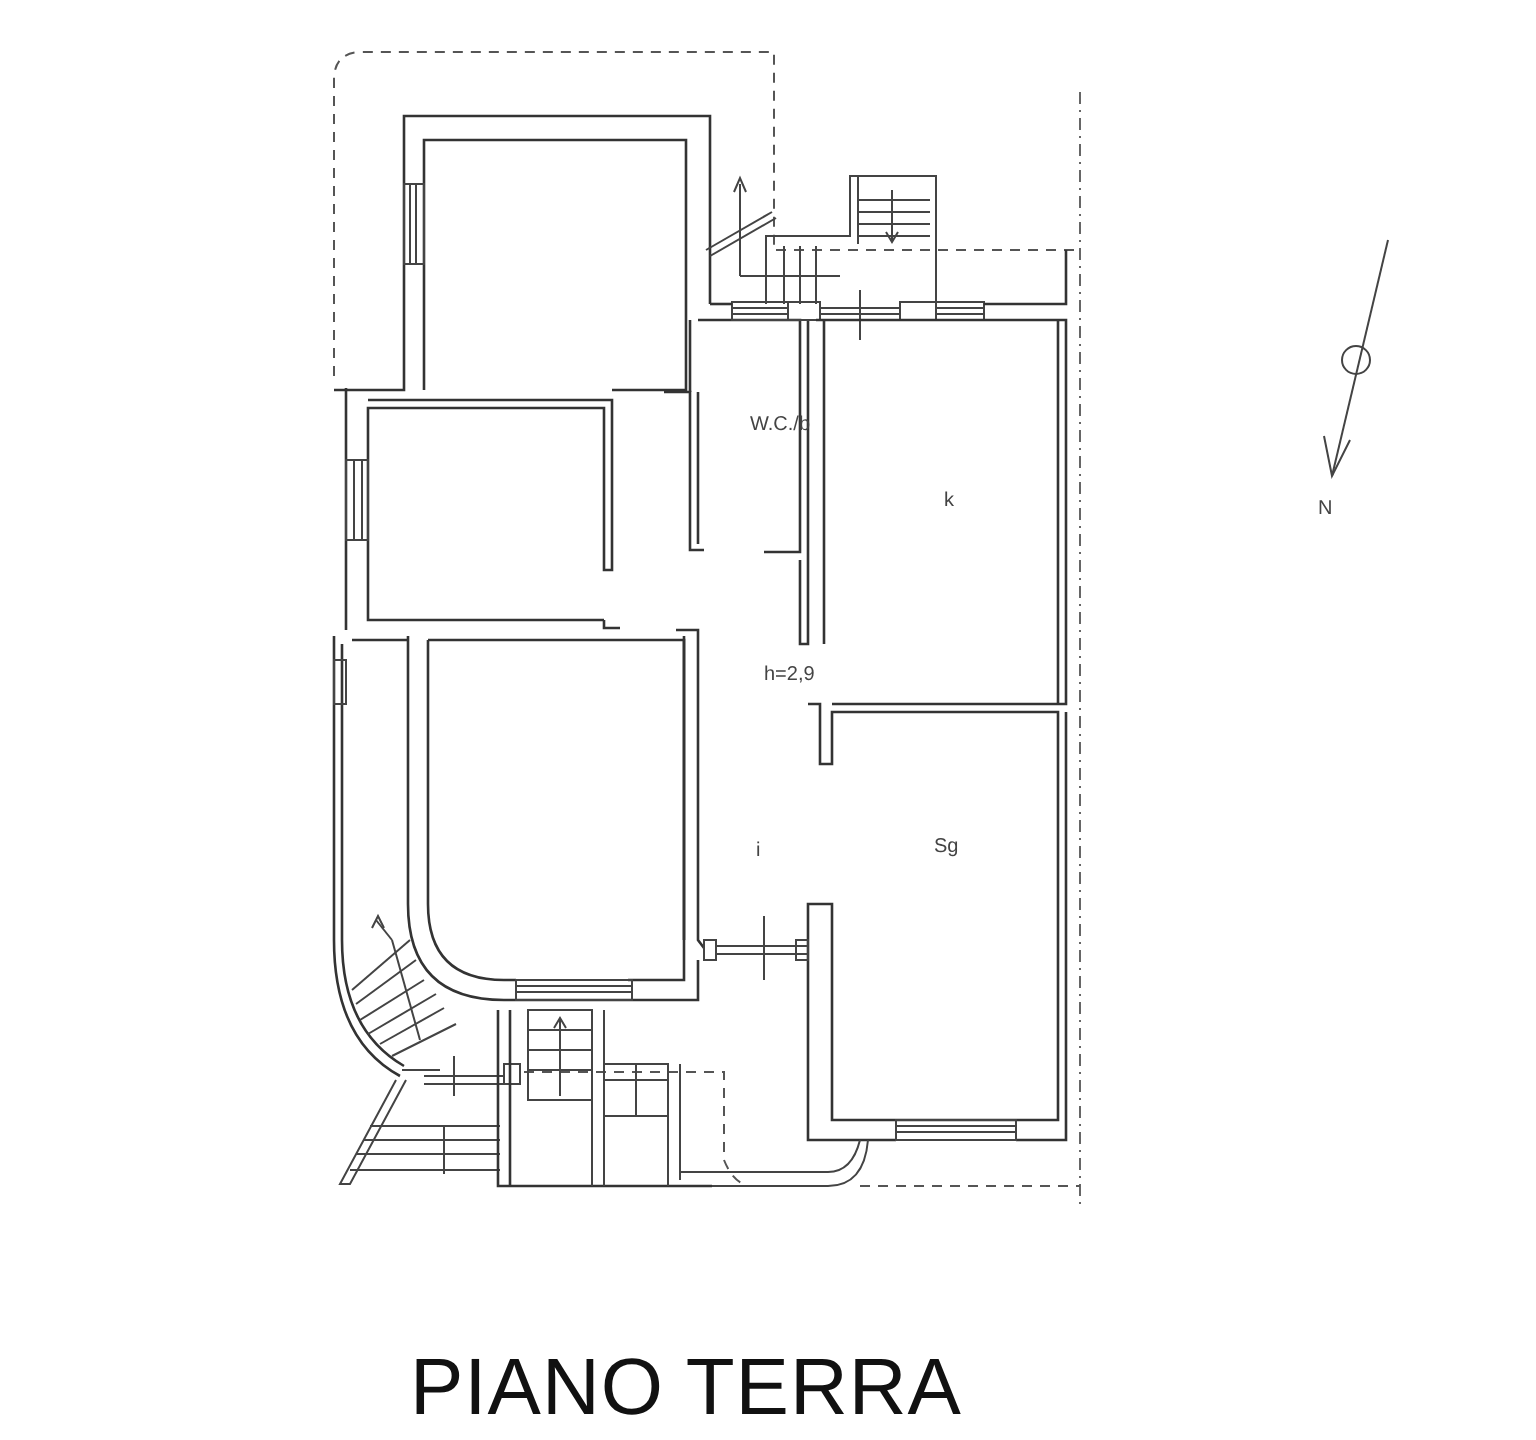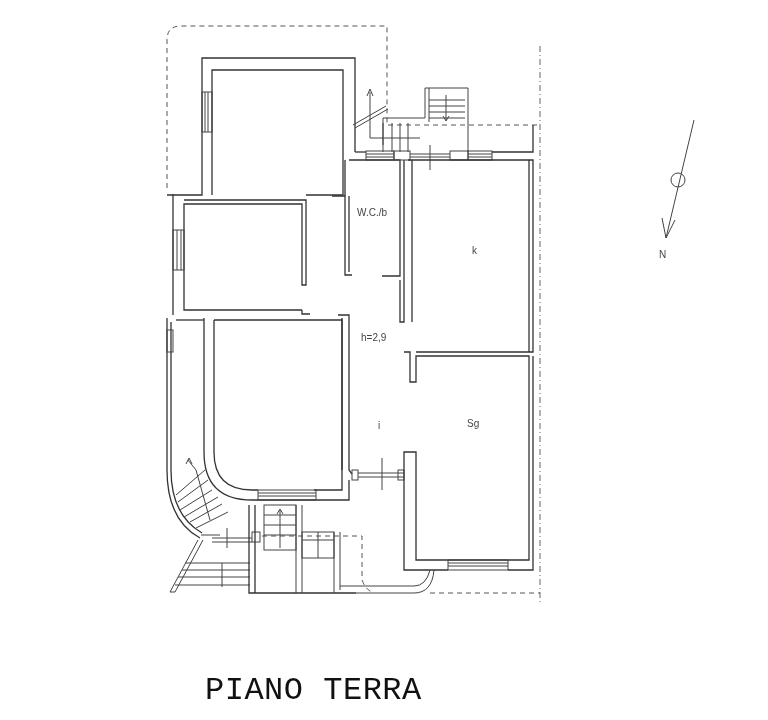--- a/index.html
+++ b/index.html
@@ -3,21 +3,21 @@
 <meta charset="utf-8">
 <style>
   html, body { margin: 0; padding: 0; background: #ffffff; }
   body { width: 768px; height: 720px; position: relative; overflow: hidden; font-family: "Liberation Sans", sans-serif; }
   svg#plan { position: absolute; left: 0; top: 0; }
   .w { fill: none; stroke: #333; stroke-width: 1.3; }
   .t { fill: none; stroke: #444; stroke-width: 1; }
   .d { fill: none; stroke: #555; stroke-width: 1; stroke-dasharray: 5 4; }
   .dd { fill: none; stroke: #666; stroke-width: 1; stroke-dasharray: 6 3 1 3; }
   .lbl { position: absolute; font-family: "Liberation Sans", sans-serif; font-size: 10px; color: #444; white-space: nowrap; }
-  .title { position: absolute; left: 205px; top: 672px; font-family: Liberation Mono, monospace; font-size: 32px; color: #111; letter-spacing: 0.5px; }
+  .title { position: absolute; left: 205px; top: 672px; font-family: Liberation Sans, sans-serif; font-size: 40px; color: #111; letter-spacing: 0.5px; }
 </style>
 </head>
 <body>
 
 <svg id="plan" width="768" height="720" viewBox="0 0 768 720" xmlns="http://www.w3.org/2000/svg">
 
   <g>
     <path class="d" d="M 167 188 L 167 40 Q 167 26 181 26 L 387 26 L 387 125"></path>
     <path class="dd" d="M 540 46 L 540 605"></path>
     <path class="d" d="M 388 125 L 540 125"></path>
@@ -175,19 +175,19 @@
     <path class="t" d="M 356 593 L 414 593 Q 432 593 434 570"></path>
   </g>
 
   <g>
     <line class="t" x1="694" y1="120" x2="666" y2="238"></line>
     <circle class="t" cx="678" cy="180" r="7"></circle>
     <path class="t" d="M 662 218 L 666 238 L 675 220"></path>
   </g>
 </svg>
 
-<div class="lbl" style="left:357px; top:207px;">W.C./b</div>
+<div class="lbl" style="left:375px; top:207px;">W.C./b</div>
 <div class="lbl" style="left:472px; top:245px;">k</div>
-<div class="lbl" style="left:361px; top:332px;">h=2,9</div>
+<div class="lbl" style="left:382px; top:332px;">h=2,9</div>
 <div class="lbl" style="left:378px; top:420px;">i</div>
 <div class="lbl" style="left:467px; top:418px;">Sg</div>
 <div class="lbl" style="left:659px; top:249px;">N</div>
 <div class="title">PIANO TERRA</div>
 
 </body></html>

